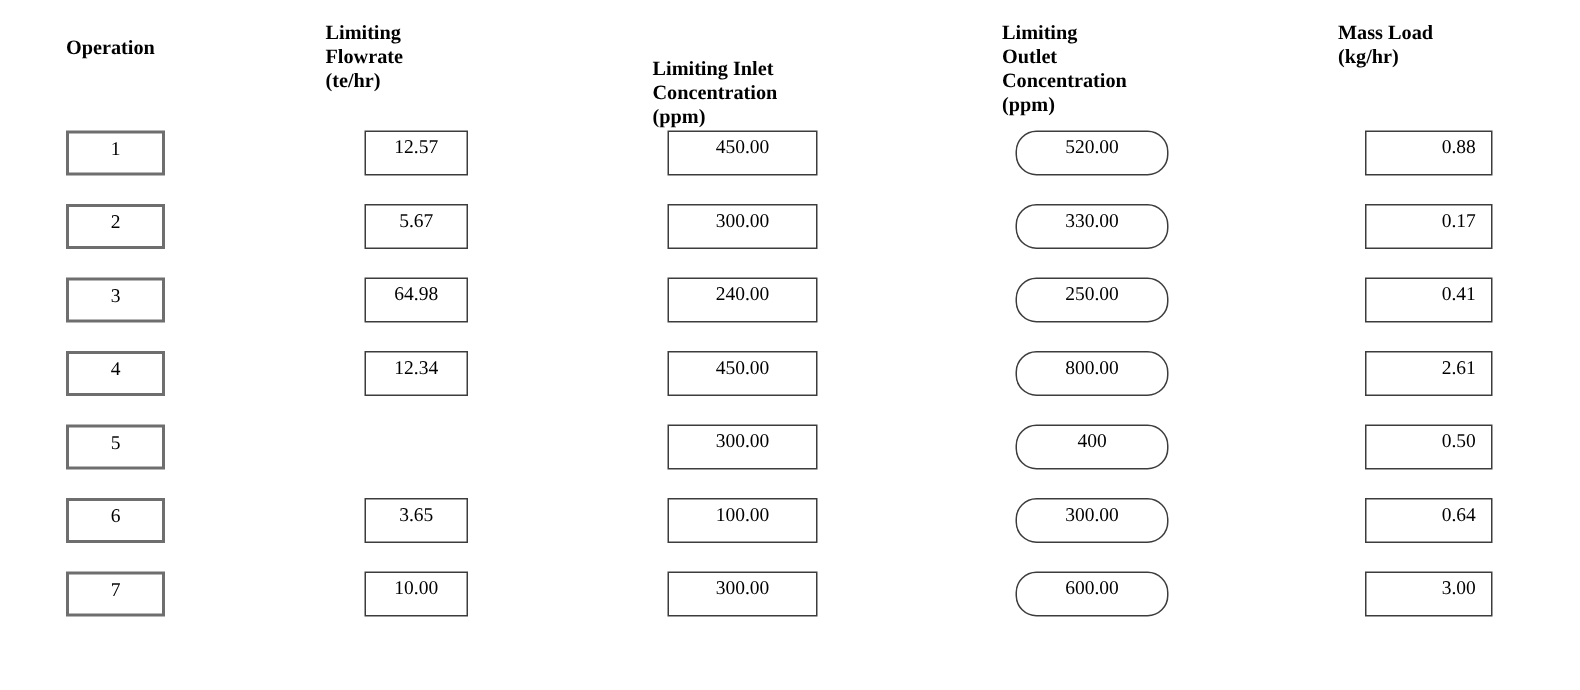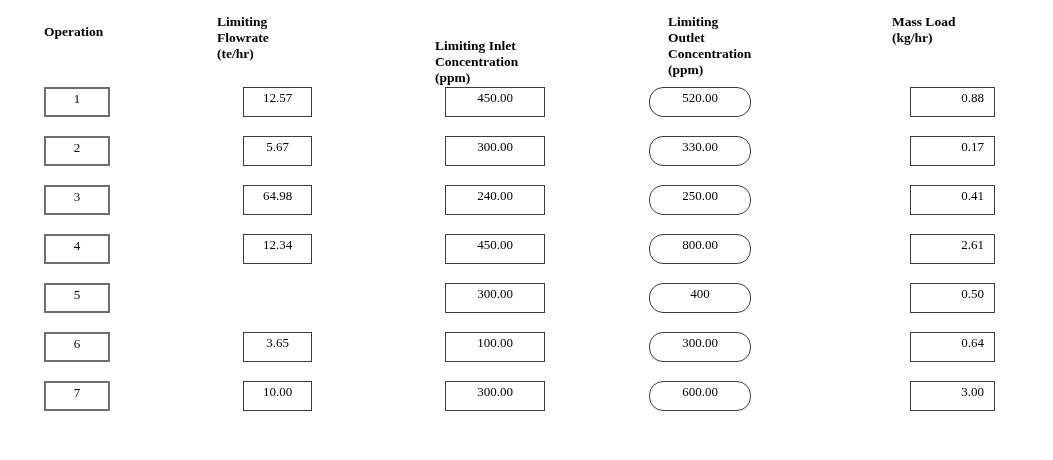--- a/index.html
+++ b/index.html
@@ -31,21 +31,21 @@
     background:#ffffff;
     border:1px solid #3c3c3c;
     text-align:center;
     font-size:13px;
     line-height:15px;
     padding-top:2px;
   }
   .c1{left:44px;width:66px;border:2px solid #6e6e6e;}
   .c2{left:243px;width:69px;}
   .c3{left:445px;width:100px;}
-  .c4{left:649px;width:102px;border-radius:14px;}
+  .c4{left:677px;width:102px;border-radius:14px;}
   .c5{left:910px;width:85px;padding-left:40px;}
   .r1{top:87px}.r2{top:136px}.r3{top:185px}.r4{top:234px}
   .r5{top:283px}.r6{top:332px}.r7{top:381px}
 </style>
 </head>
 <body>
 
 <div class="screen">
 
   <div class="hdr h1">Operation</div>

